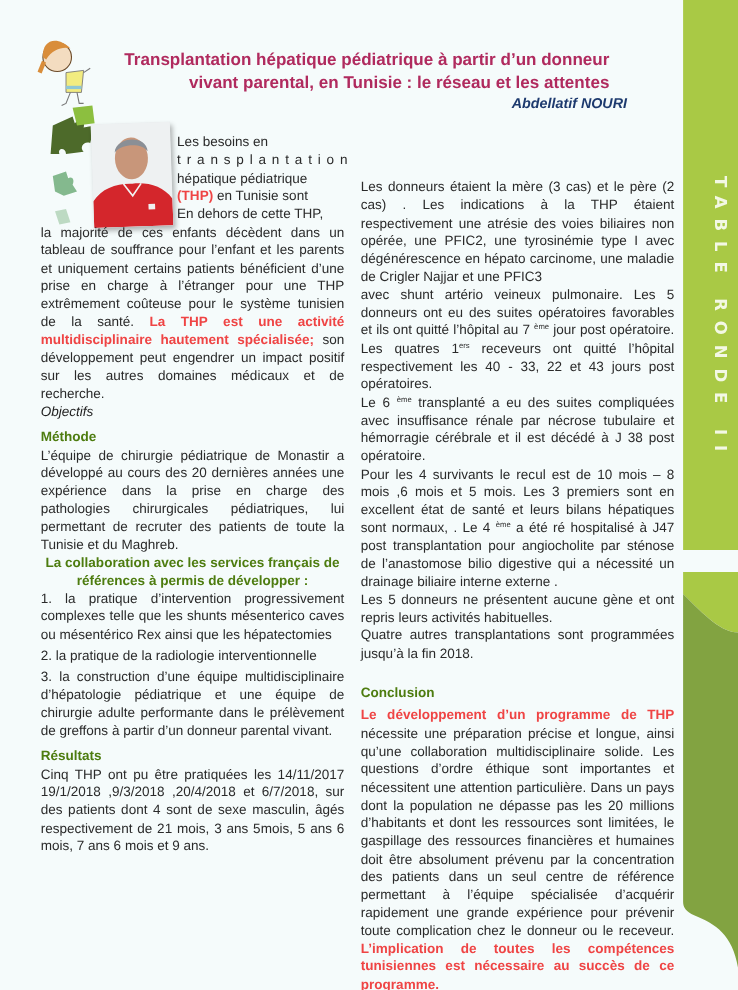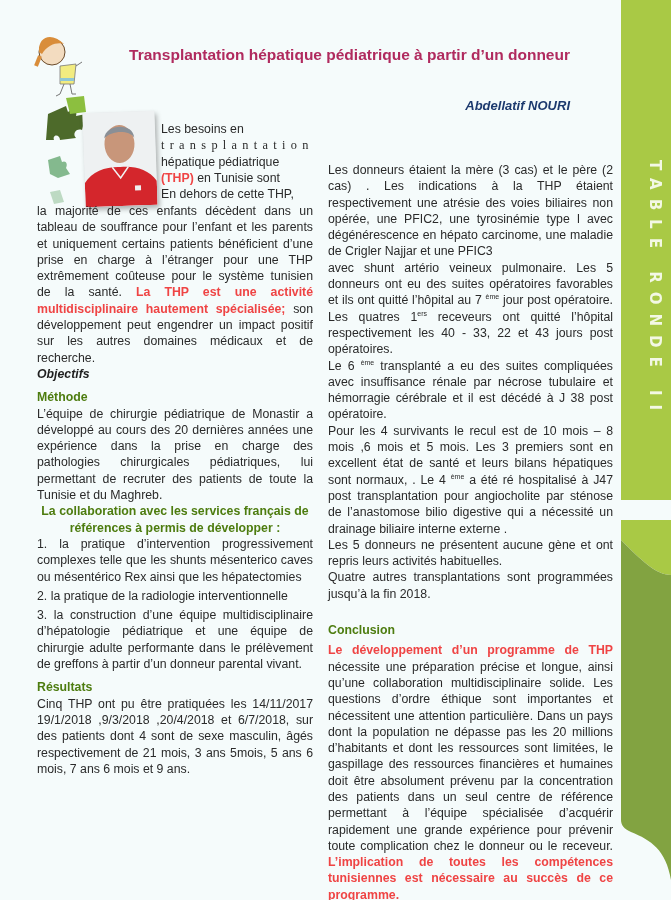--- a/index.html
+++ b/index.html
@@ -22,29 +22,28 @@
   }
   .side-label {
     position: absolute; left: 628px; top: 160px; width: 36px;
     color: #f3f8e4; font-weight: bold; font-size: 15px;
     writing-mode: vertical-rl; letter-spacing: 9px;
     font-family: "DejaVu Sans", sans-serif;
   }
 
   
   .title {
-    position: absolute; left: 80px; top: 44px; width: 490px;
+    position: absolute; left: 64px; top: 44px; width: 490px;
     text-align: right; color: #b02a5e; font-weight: bold;
     font-size: 15.5px; line-height: 21px;
   }
   .author {
     position: absolute; left: 300px; top: 86px; width: 270px;
     text-align: right; color: #1d3a6e; font-weight: bold; font-style: italic;
     font-size: 13px;
-    margin-top: 12px;
   }
 
   
   .deco { position: absolute; left: 30px; top: 22px; width: 70px; height: 190px; }
 
   
   .portrait {
     position: absolute; left: 84px; top: 112px; width: 72px; height: 94px;
     transform: rotate(-2deg);
     box-shadow: 2px 3px 5px rgba(0,0,0,0.3);
@@ -52,27 +51,27 @@
   }
 
   .col {
     position: absolute; font-size: 12.3px; line-height: 16.3px;
     text-align: justify;
   }
   .col p { margin: 0; }
   .col .gap { height: 7px; }
   .col b { color: #ef4444; }
   .col .h { font-weight: bold; color: #4d7c0f; }
-  .col .hi { font-weight: bold; font-style: italic; color: #1f1f1f; }
+  .col .hi { font-weight: normal; font-style: italic; color: #1f1f1f; }
   sup { font-size: 7px; line-height: 0; vertical-align: 5px; }
 
   .col1-top { left: 161px; top: 121px; width: 152px; }
   .col1 { left: 37px; top: 203px; width: 276px; }
   .col2 { left: 328px; top: 118px; width: 285px; margin-top: 44px; }
-  .spaced { letter-spacing: 5.3px; font-family: Liberation Serif, serif; }
+  .spaced { letter-spacing: 5.3px; }
 </style>
 </head>
 <body>
 
 <div class="page">
 
   <div class="side-band"></div>
   <svg class="side-band-low" viewBox="0 0 50 360" preserveAspectRatio="none">
     <path d="M0,0 L50,0 L50,55 C35,55 20,40 0,20 Z" fill="#a9c945"></path>
     <path d="M0,20 C20,40 35,55 50,55 L50,360 C45,330 30,320 10,312 C3,309 0,305 0,300 Z" fill="#82a341"></path>
@@ -97,20 +96,21 @@
     <g opacity="0.75">
       <path d="M18,138 L30,134 L32,140 C36,138 38,142 36,146 L40,152 L28,156 L20,152 Z" fill="#5ea36a"></path>
     </g>
     <g opacity="0.4">
       <path d="M20,170 L30,168 L32,174 L34,180 L24,182 Z" fill="#6aaa70"></path>
     </g>
   </svg>
 
   <div class="title">
     <div>Transplantation hépatique pédiatrique à partir d’un donneur</div>
+    <div>vivant parental, en Tunisie : le réseau et les attentes</div>
   </div>
   <div class="author">Abdellatif NOURI</div>
 
   <div class="portrait">
     <svg width="72" height="94" viewBox="0 0 72 94">
       <rect width="72" height="94" fill="#eef1f2"></rect>
       <path d="M0,94 L0,70 C8,58 22,54 36,55 C50,54 64,58 72,70 L72,94 Z" fill="#d4262c"></path>
       <path d="M28,55 L36,66 L44,55" fill="none" stroke="#f2f2f2" stroke-width="1.5"></path>
       <ellipse cx="36" cy="32" rx="15" ry="19" fill="#c8967a"></ellipse>
       <path d="M21,26 C22,12 50,10 51,26 C46,18 28,18 21,26 Z" fill="#8a8f96"></path>

